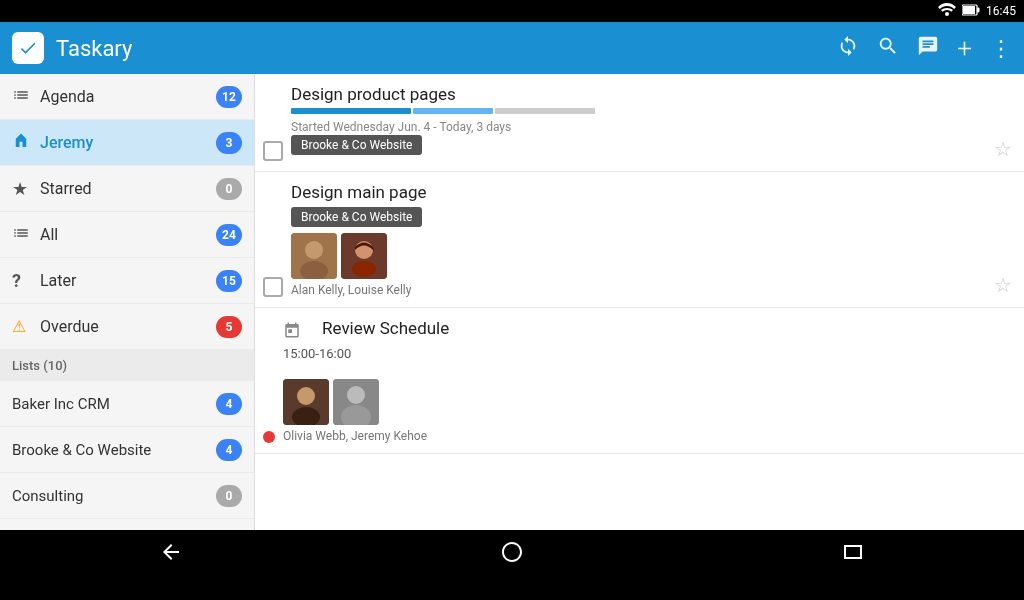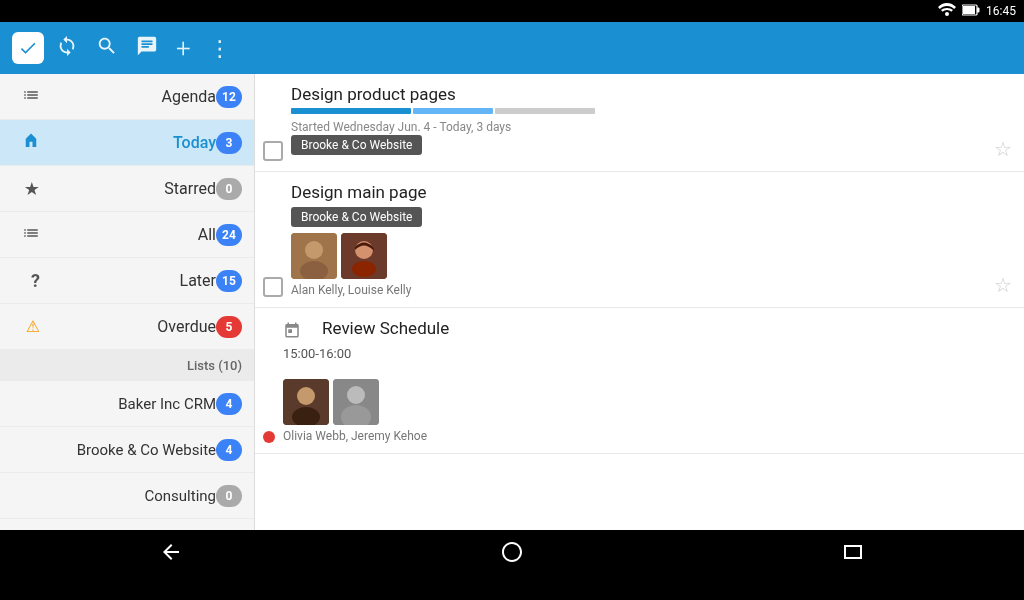--- a/index.html
+++ b/index.html
@@ -79,21 +79,20 @@
       overflow: hidden;
     }
 
     
     .sidebar {
       width: 255px;
       background: #f5f5f5;
       border-right: 1px solid #ddd;
       overflow-y: auto;
       flex-shrink: 0;
-      text-align: right;
     }
 
     .sidebar-nav-item {
       display: flex;
       align-items: center;
       padding: 0 12px;
       height: 46px;
       cursor: pointer;
       border-bottom: 1px solid #ebebeb;
     }
@@ -309,20 +308,21 @@
     </span>
     <span>16:45</span>
   </div>
 
   <div class="toolbar">
     <div class="toolbar-logo">
       <svg viewBox="0 0 24 24" fill="#1a8fd1">
         <path d="M9 16.2L4.8 12l-1.4 1.4L9 19 21 7l-1.4-1.4z"></path>
       </svg>
     </div>
+    <span class="toolbar-title">Taskary</span>
     <div class="toolbar-actions">
       <span class="toolbar-icon">
         <svg width="22" height="22" viewBox="0 0 24 24" fill="white">
           <path d="M12 4V1L8 5l4 4V6c3.31 0 6 2.69 6 6 0 1.01-.25 1.97-.7 2.8l1.46 1.46C19.54 15.03 20 13.57 20 12c0-4.42-3.58-8-8-8zm0 14c-3.31 0-6-2.69-6-6 0-1.01.25-1.97.7-2.8L5.24 7.74C4.46 8.97 4 10.43 4 12c0 4.42 3.58 8 8 8v3l4-4-4-4v3z"></path>
         </svg>
       </span>
       <span class="toolbar-icon">
         <svg width="22" height="22" viewBox="0 0 24 24" fill="white">
           <path d="M15.5 14h-.79l-.28-.27C15.41 12.59 16 11.11 16 9.5 16 5.91 13.09 3 9.5 3S3 5.91 3 9.5 5.91 16 9.5 16c1.61 0 3.09-.59 4.23-1.57l.27.28v.79l5 4.99L20.49 19l-4.99-5zm-6 0C7.01 14 5 11.99 5 9.5S7.01 5 9.5 5 14 7.01 14 9.5 11.99 14 9.5 14z"></path>
         </svg>
@@ -350,21 +350,21 @@
         <span class="nav-label">Agenda</span>
         <span class="badge">12</span>
       </div>
 
       <div class="sidebar-nav-item active">
         <span class="nav-icon">
           <svg width="18" height="18" viewBox="0 0 24 24" fill="#1a8fd1">
             <path d="M19 9l-7-7-7 7v11h5v-7h4v7h5z"></path>
           </svg>
         </span>
-        <span class="nav-label">Today</span>
+        <span class="nav-label">Jeremy</span>
         <span class="badge">3</span>
       </div>
 
       <div class="sidebar-nav-item">
         <span class="nav-icon" style="font-size:18px;color:#555;">★</span>
         <span class="nav-label">Starred</span>
         <span class="badge gray">0</span>
       </div>
 
       <div class="sidebar-nav-item">

